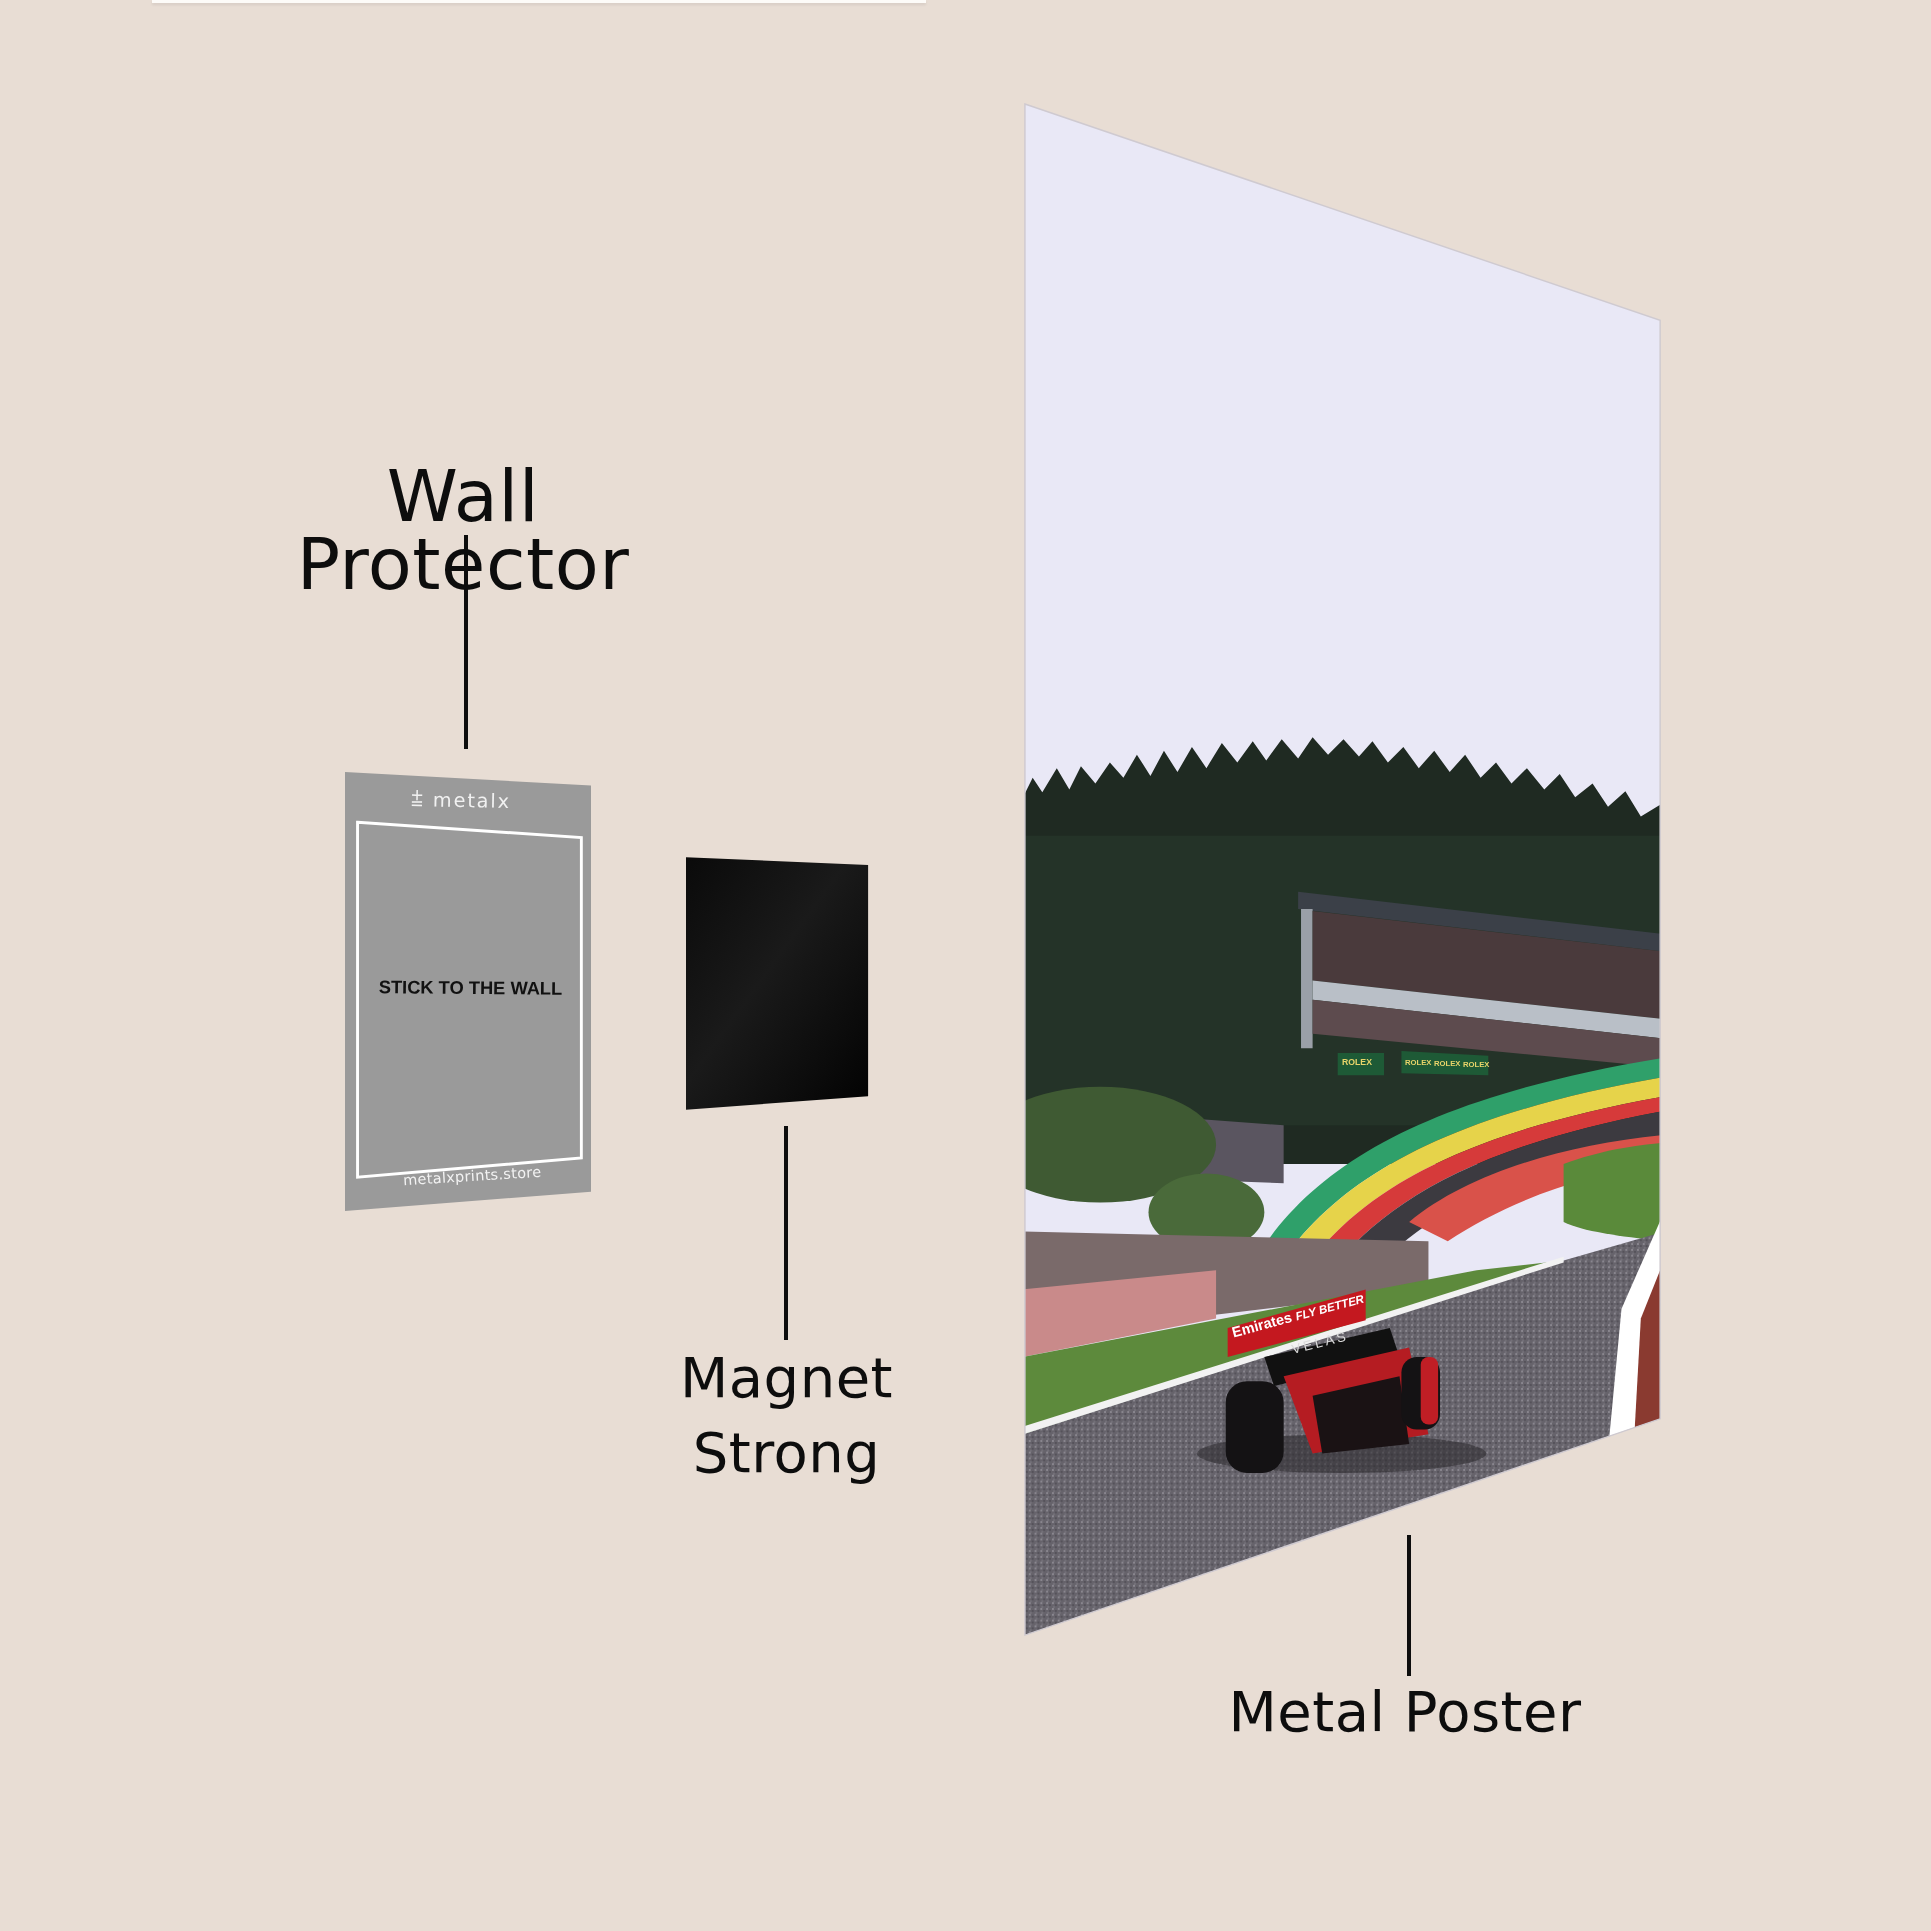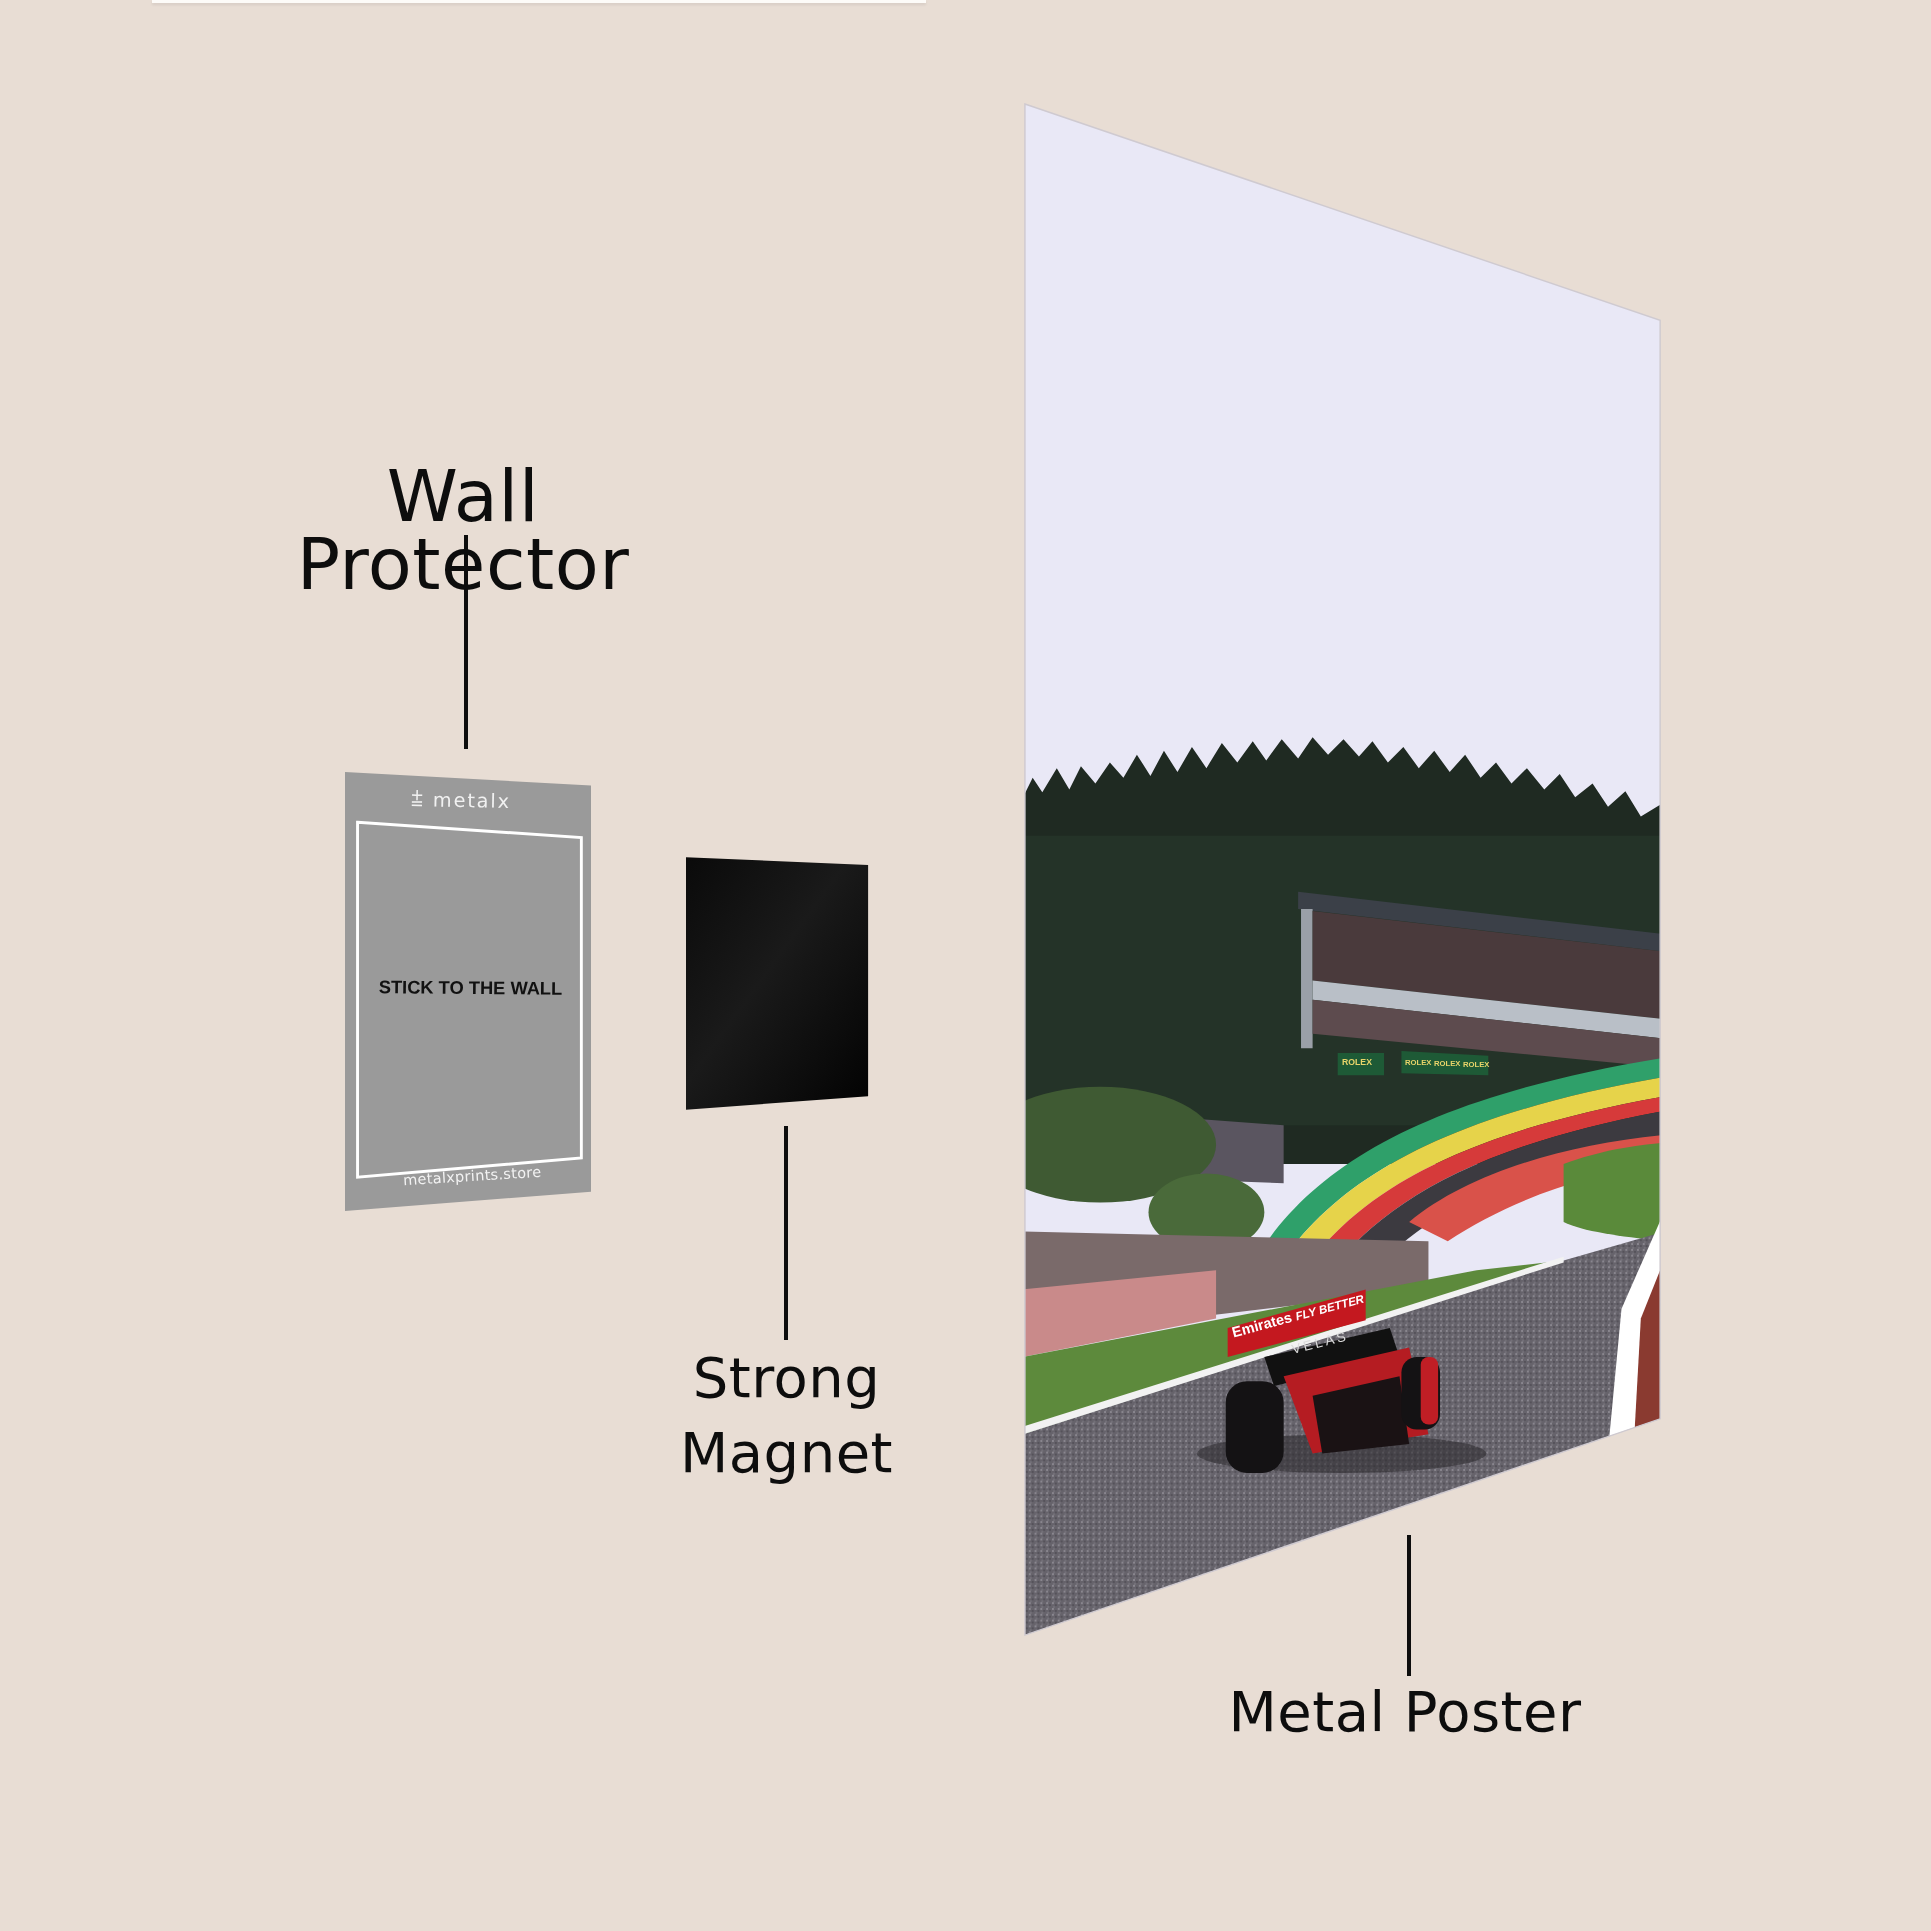--- a/index.html
+++ b/index.html
@@ -57,22 +57,22 @@
         <stop offset="0" stop-color="#0a0a0a"></stop>
         <stop offset="0.45" stop-color="#1a1a1a"></stop>
         <stop offset="1" stop-color="#020202"></stop>
       </linearGradient>
     </defs>
     <polygon points="0,0 189,8 189,248 0,262" fill="url(#mg)"></polygon>
   </svg>
 </div>
 <div class="leader leader-magnet"></div>
 <div class="label label-magnet">
+  <div>Magnet</div>
   <div>Strong</div>
-  <div>Magnet</div>
 </div>
 
 <div class="poster">
   <svg width="641" height="1537" viewBox="0 0 664 1592">
     <defs>
       <clipPath id="pclip">
         <polygon points="2,2 660,226 660,1364 2,1588"></polygon>
       </clipPath>
       <linearGradient id="asphalt" x1="0" y1="0" x2="0" y2="1">
         <stop offset="0" stop-color="#5d5b62"></stop>

